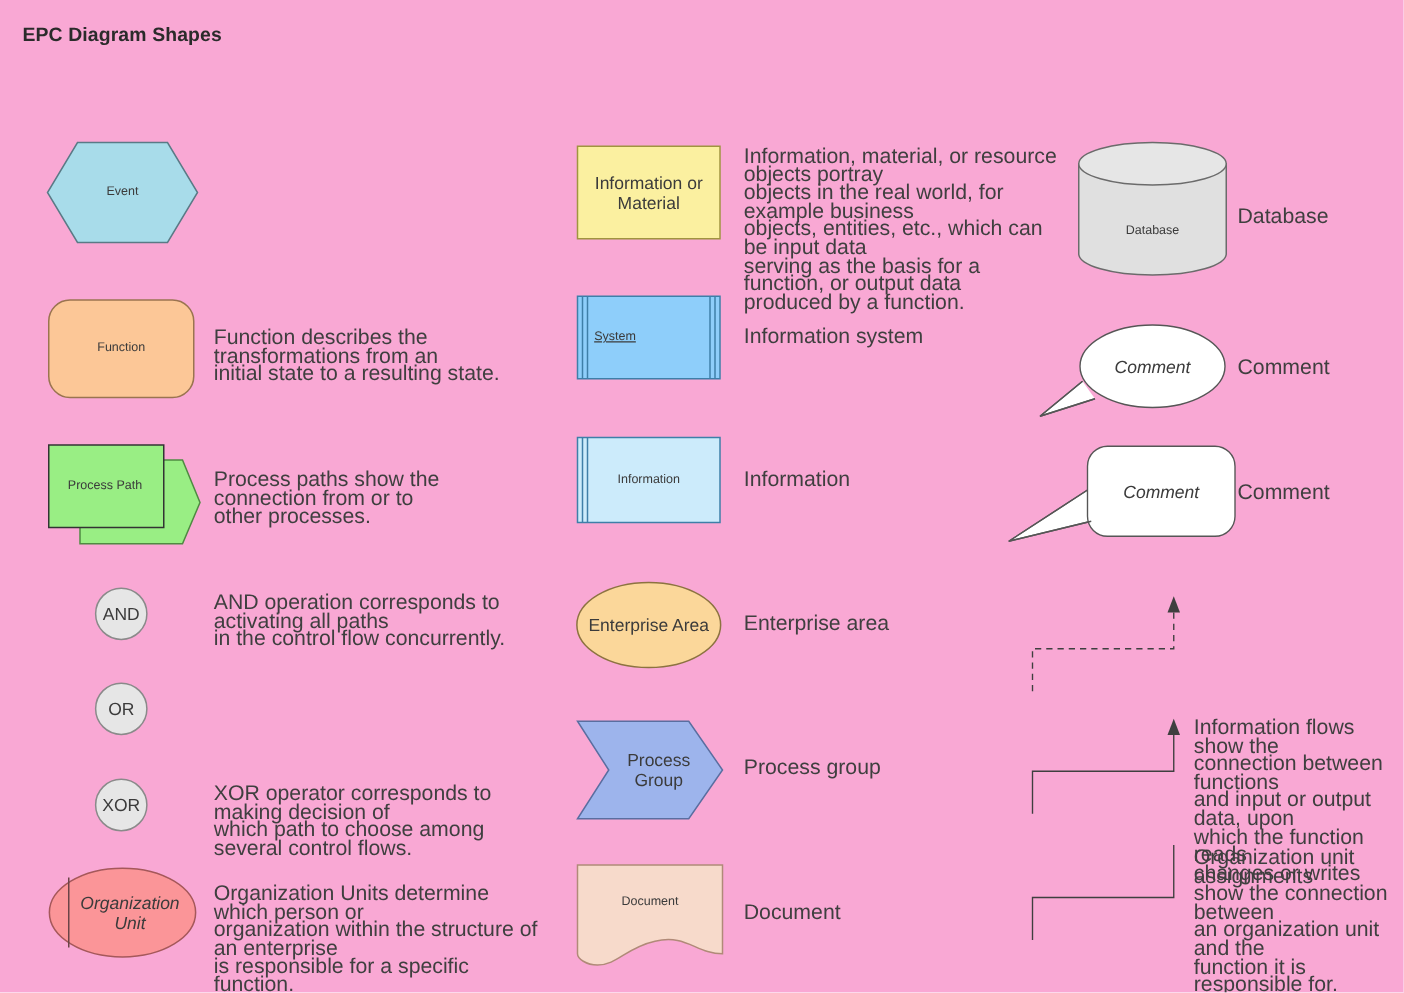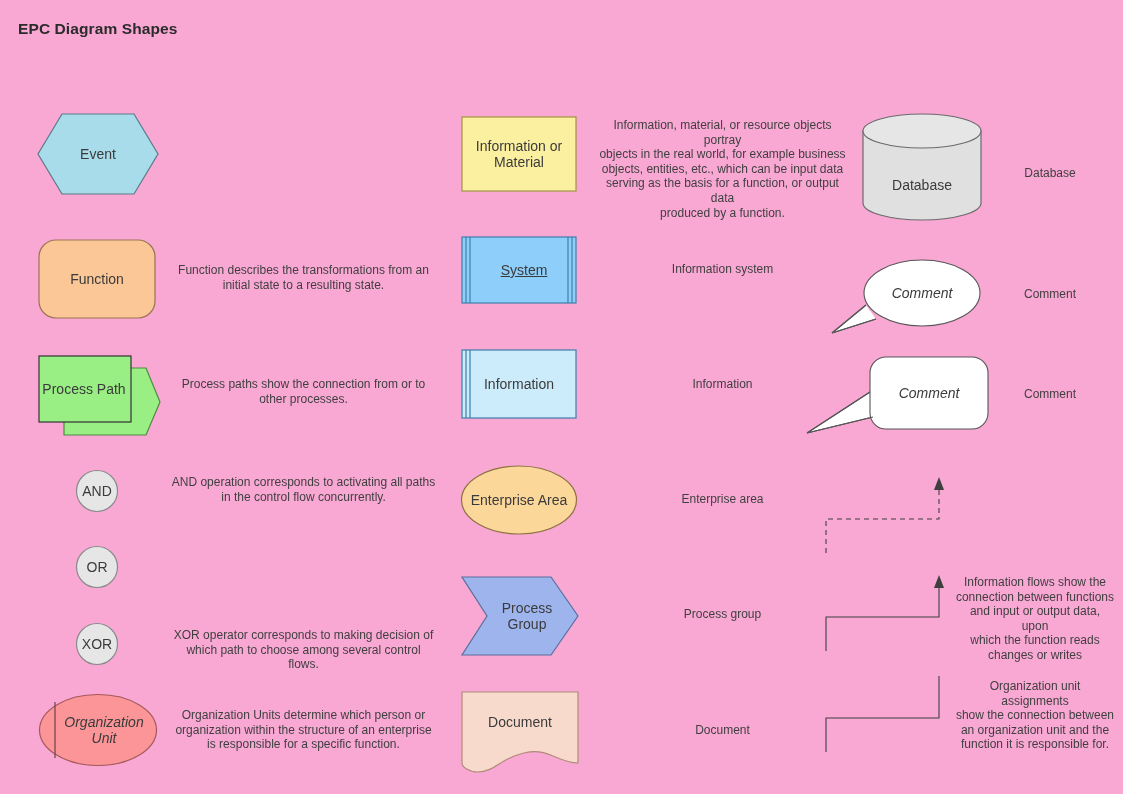--- a/index.html
+++ b/index.html
@@ -22,33 +22,32 @@
     position: absolute;
     left: 18px;
     top: 20px;
     font-size: 15.5px;
     font-weight: bold;
     color: #2b2b2b;
     letter-spacing: 0.1px;
   }
   .desc {
     position: absolute;
-    font-size: 12px;
+    font-size: 17px;
     line-height: 14.6px;
     color: #3f3f3f;
     white-space: pre-line;
-    text-align: center;
   }
   .shape-label {
     position: absolute;
     display: flex;
     align-items: center;
     justify-content: center;
     text-align: center;
-    font-size: 14px;
+    font-size: 10px;
     color: #3b3b3b;
     pointer-events: none;
     white-space: pre-line;
     line-height: 16px;
   }
   .shape-label.small { font-size: 14px; }
   .shape-label.italic { font-style: italic; font-size: 14px; }
   svg { position: absolute; overflow: visible; }
 </style>
 </head>
@@ -118,21 +117,21 @@
 serving as the basis for a function, or output data
 produced by a function.</div>
 
   <svg style="left:461px; top:236px;" width="116" height="68" viewBox="0 0 116 68">
     <rect x="1" y="1" width="114" height="66" fill="#8ECEFA" stroke="#3E7FA8" stroke-width="1.2"></rect>
     <line x1="5" y1="1" x2="5" y2="67" stroke="#3E7FA8" stroke-width="1.2"></line>
     <line x1="9" y1="1" x2="9" y2="67" stroke="#3E7FA8" stroke-width="1.2"></line>
     <line x1="107" y1="1" x2="107" y2="67" stroke="#3E7FA8" stroke-width="1.2"></line>
     <line x1="111" y1="1" x2="111" y2="67" stroke="#3E7FA8" stroke-width="1.2"></line>
   </svg>
-  <div class="shape-label" style="left:466px; top:236px; width:116px; height:68px;text-decoration:underline;">System</div>
+  <div class="shape-label" style="left:434px; top:236px; width:116px; height:68px;text-decoration:underline;">System</div>
   <div class="desc" style="left:595px; top:262px; width:255px;">Information system</div>
 
   <svg style="left:461px; top:349px;" width="116" height="70" viewBox="0 0 116 70">
     <rect x="1" y="1" width="114" height="68" fill="#CCEBFB" stroke="#3E7FA8" stroke-width="1.2"></rect>
     <line x1="5" y1="1" x2="5" y2="69" stroke="#3E7FA8" stroke-width="1.2"></line>
     <line x1="9" y1="1" x2="9" y2="69" stroke="#3E7FA8" stroke-width="1.2"></line>
   </svg>
   <div class="shape-label" style="left:461px; top:349px; width:116px; height:70px;">Information</div>
   <div class="desc" style="left:595px; top:377px; width:255px;">Information</div>
 

